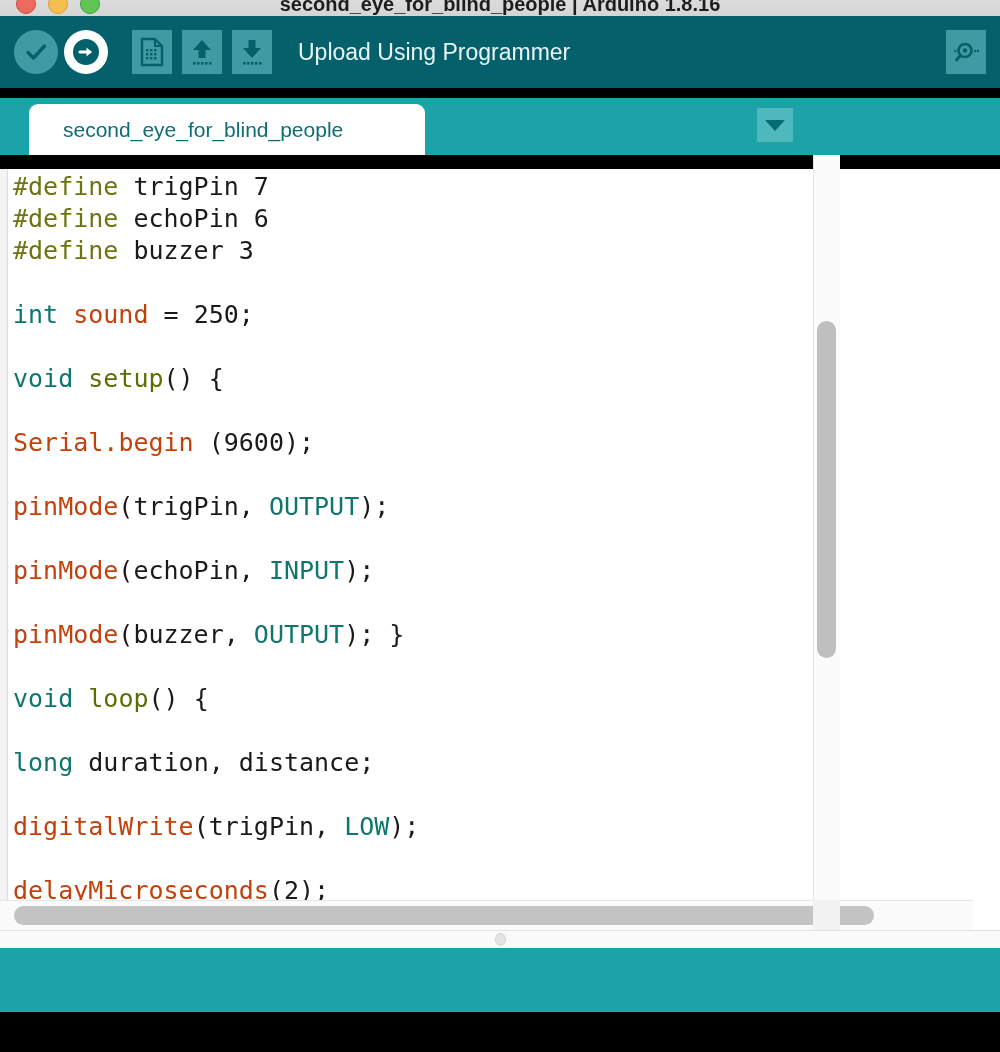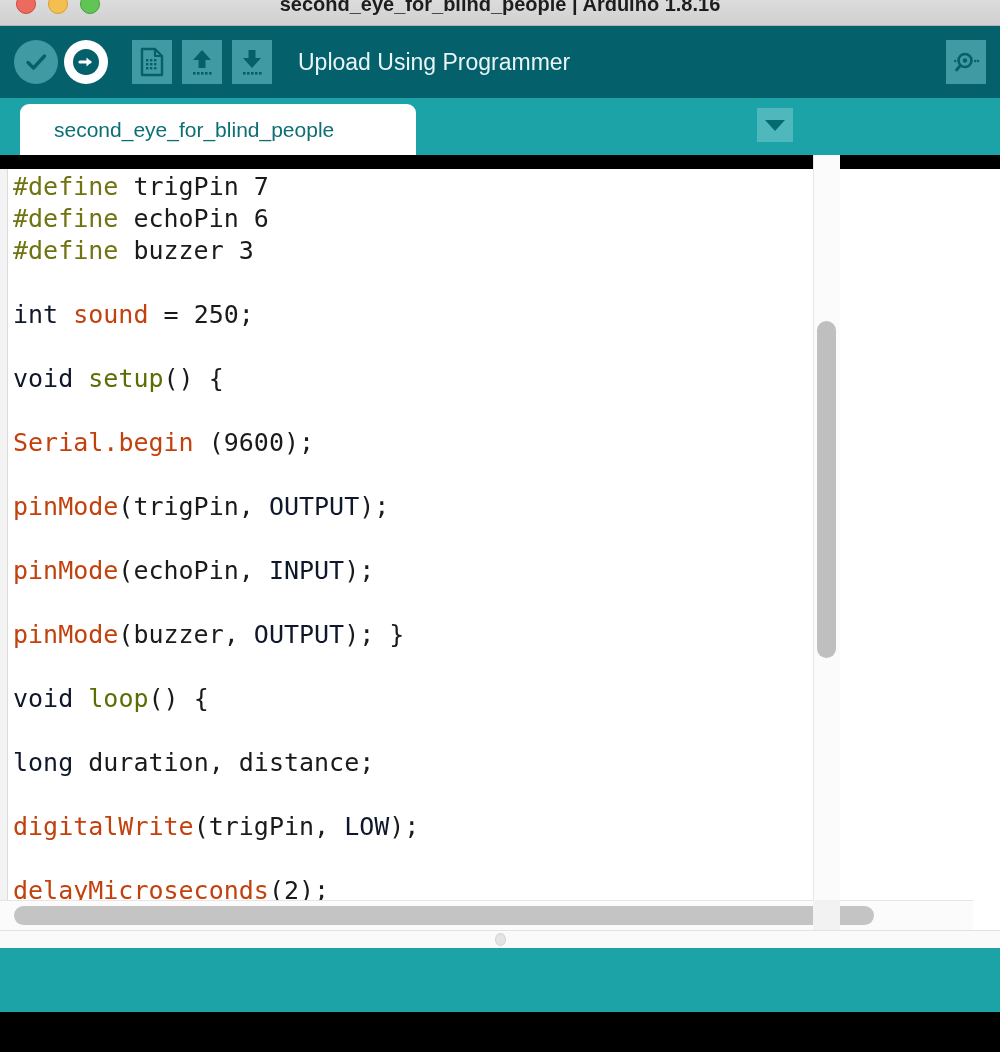--- a/index.html
+++ b/index.html
@@ -24,21 +24,21 @@
   .tl.yellow{ background:#f4bf4f; border:1px solid #d6a033; }
   .tl.green{  background:#61c555; border:1px solid #45a03c; }
   .win-title{
     position:absolute; left:0; top:-7px; width:1000px;
     text-align:center; font-size:20px; font-weight:bold; color:#1d1d1d;
     white-space:nowrap;
   }
 
   
   .toolbar{
-    position:absolute; left:0; top:26px; width:1000px; height:72px;
+    position:absolute; left:0; top:16px; width:1000px; height:72px;
     background:#04606b;
     display:flex; align-items:center; padding:0 14px;
   }
   .tb-round{
     width:44px; height:44px; border-radius:50%;
     display:flex; align-items:center; justify-content:center;
     flex:0 0 auto;
   }
   .tb-round.verify{ background:#3f9aa3; }
   .tb-round.upload{ background:#ffffff; margin-left:6px; }
@@ -52,21 +52,21 @@
   }
   .tb-spacer{ flex:1 1 auto; }
   .tb-sq.monitor{ margin-left:0; }
 
   
   .tabbar{
     position:absolute; left:0; top:98px; width:1000px; height:57px;
     background:#1ba3a8;
   }
   .tab{
-    position:absolute; left:20px; top:6px; height:51px; width:396px;
+    position:absolute; left:29px; top:6px; height:51px; width:396px;
     background:#ffffff; border-radius:9px 9px 0 0;
     display:flex; align-items:center; padding-left:34px;
   }
   .tab-label{ color:#0d6e73; font-size:21px; white-space:nowrap; }
   .tab-menu{
     position:absolute; right:47px; top:108px; width:36px; height:34px;
     background:#4fb8bc; display:flex; align-items:center; justify-content:center;
   }
   .caret{
     width:0; height:0;
@@ -85,21 +85,21 @@
   }
   .code{
     position:absolute; left:13px; top:0; width:948px; height:745px;
     font-family:"DejaVu Sans Mono","Liberation Mono",monospace;
     font-size:25px; line-height:32px;
     white-space:pre; overflow:hidden;
     padding-top:2px;
   }
   .ln{ height:32px; }
   .t-pre  { color:#6f7411; }   
-  .t-type { color:#0f172a; }   
+  .t-type { color:#0f766e; }   
   .t-fn   { color:#c2410c; }   
   .t-name { color:#5e6d03;margin-top:32px; }   
   .t-txt  { color:#1a1a1a; }
 
   
   .vsb-track{
     position:absolute; right:0; top:155px; width:27px; height:745px;
     background:#fbfbfb; border-left:1px solid #e6e6e6;
   }
   .vsb-thumb{

